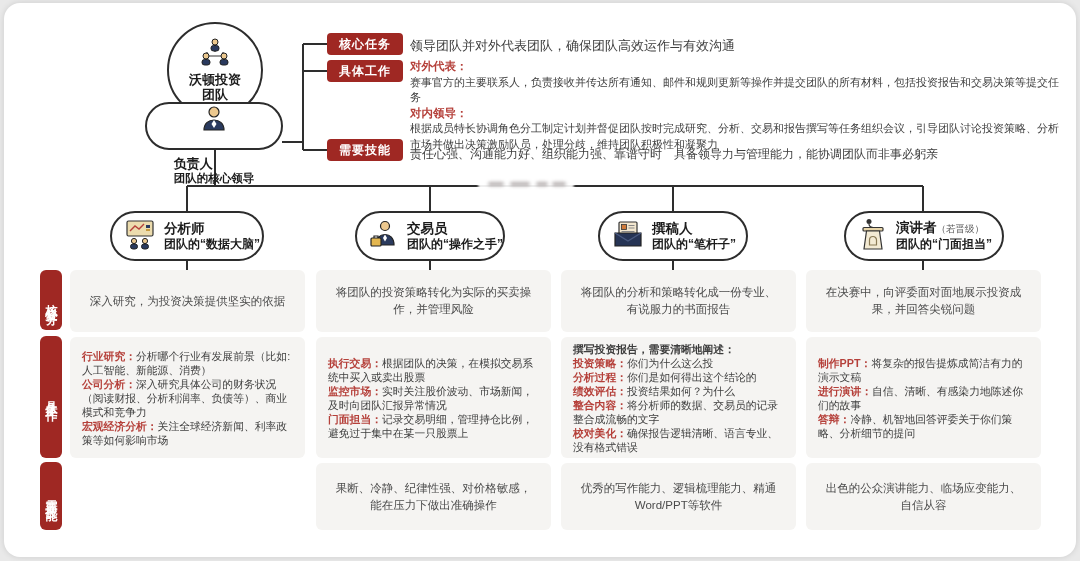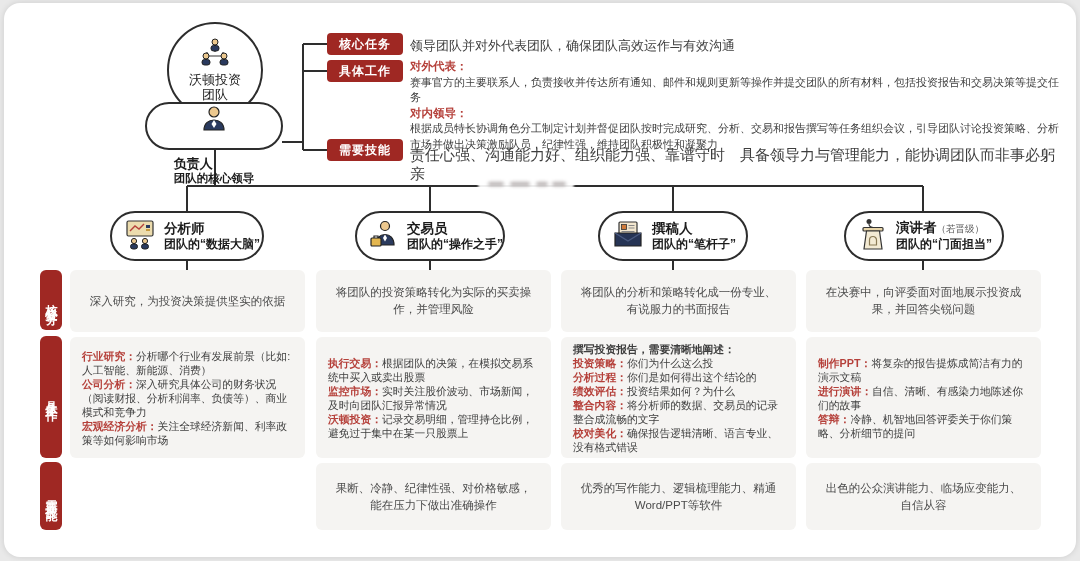--- a/index.html
+++ b/index.html
@@ -3,36 +3,36 @@
 <meta charset="utf-8">
 <style>
   * { margin:0; padding:0; box-sizing:border-box; }
   html,body { width:1080px; height:561px; background:#e9e9e9; font-family:"Liberation Sans","DejaVu Sans",sans-serif; }
   #canvas { position:relative; width:1080px; height:561px; overflow:hidden; }
   #card { position:absolute; left:4px; top:3px; width:1072px; height:554px; background:#ffffff; border-radius:16px; box-shadow:0 0 6px rgba(0,0,0,.12); }
   svg.lines { position:absolute; left:0; top:0; z-index:1; }
 
   
   .root-node { position:absolute; left:167px; top:22px; width:96px; height:96px; background:#fff; border:2.5px solid #2d2d2d; border-radius:50%; display:flex; flex-direction:column; align-items:center; justify-content:center; z-index:3; }
-  .root-node .title { font-size:13px; font-weight:normal; color:#1c1c1c; line-height:15px; text-align:right; }
+  .root-node .title { font-size:13px; font-weight:bold; color:#1c1c1c; line-height:15px; text-align:right; }
 
   
   .leader-pill { position:absolute; left:145px; top:102px; width:138px; height:48px; background:#fff; border:2px solid #2d2d2d; border-radius:24px; display:flex; align-items:center; gap:20px; padding:0 10px; z-index:3;flex-direction:column; }
   .leader-pill .name { font-size:13px; font-weight:bold; color:#1c1c1c; line-height:15px; }
   .leader-pill .sub  { font-size:11.5px; font-weight:bold; color:#1c1c1c; line-height:14px; }
 
   
   .badge { position:absolute; left:327px; width:76px; height:22px; background:#9f2823; border-radius:4px; color:#fff; font-size:12px; font-weight:bold; display:flex; align-items:center; justify-content:center; letter-spacing:1px; z-index:3; }
 
   
   .lead-core  { position:absolute; left:410px; top:37px;  width:655px; font-size:13px; color:#3e3e3e; z-index:3; }
   .lead-work  { position:absolute; left:410px; top:59px;  width:655px; z-index:3; }
   .lw-label   { font-size:11.5px; font-weight:bold; color:#b5403a; line-height:15.5px; }
   .lw-text    { font-size:11px; color:#3e3e3e; line-height:15.5px; }
-  .lead-skill { position:absolute; left:410px; top:146px; width:655px; font-size:15px; color:#3e3e3e; z-index:3; }
+  .lead-skill { position:absolute; left:410px; top:146px; width:655px; font-size:12px; color:#3e3e3e; z-index:3; }
 
   
   .role-pill { position:absolute; top:211px; height:50px; background:#fff; border:2px solid #2d2d2d; border-radius:25px; display:flex; align-items:center; gap:8px; padding:0 12px; z-index:3; }
   .role-pill .rname { font-size:13.5px; font-weight:bold; color:#1c1c1c; line-height:16px; }
   .role-pill .rsuffix { font-size:9.5px; font-weight:normal; color:#555; }
   .role-pill .rtag { font-size:12px; font-weight:bold; color:#1c1c1c; line-height:15px; white-space:nowrap; }
 
   
   .row-label { position:absolute; left:40px; width:22px; background:#9f2823; border-radius:6px; color:#fff; font-size:12px; font-weight:bold; writing-mode:vertical-rl; text-orientation:upright; display:flex; align-items:center; justify-content:center; letter-spacing:3px; z-index:3; }
 
@@ -113,21 +113,21 @@
 
   <div class="badge" style="top:33px;">核心任务</div>
   <div class="badge" style="top:60px;">具体工作</div>
   <div class="badge" style="top:139px;">需要技能</div>
 
   <div class="lead-core">领导团队并对外代表团队，确保团队高效运作与有效沟通</div>
   <div class="lead-work" id="leader-work">
       <div class="lw-label">对外代表：</div>
       <div class="lw-text">赛事官方的主要联系人，负责接收并传达所有通知、邮件和规则更新等操作并提交团队的所有材料，包括投资报告和交易决策等提交任务</div>
       <div class="lw-label">对内领导：</div>
-      <div class="lw-text">根据成员特长协调角色分工制定计划并督促团队按时完成研究、分析、交易和报告撰写等任务组织会议，引导团队讨论投资策略、分析市场并做出决策激励队员，纪律性强，维持团队积极性和凝聚力</div>
+      <div class="lw-text">根据成员特长协调角色分工制定计划并督促团队按时完成研究、分析、交易和报告撰写等任务组织会议，引导团队讨论投资策略、分析市场并做出决策激励队员，处理分歧，维持团队积极性和凝聚力</div>
     </div>
   <div class="lead-skill">责任心强、沟通能力好、组织能力强、靠谱守时　具备领导力与管理能力，能协调团队而非事必躬亲</div>
 
   <div class="role-pill" style="left:110px; width:154px;justify-content:space-between;">
     <span>
       <svg width="32" height="32" viewBox="0 0 32 32">
         <rect x="3" y="3" width="26" height="15" rx="1.5" fill="#ecdcae" stroke="#333" stroke-width="1.2"></rect>
         <path d="M6 13 L11 8 L15 11 L20 6" stroke="#b5403a" stroke-width="1.4" fill="none"></path>
         <rect x="22" y="7" width="4" height="3" fill="#2a3a5e"></rect>
           <rect x="22" y="11" width="4" height="2" fill="#c79a3f"></rect>
@@ -201,21 +201,21 @@
   <div class="cell center" style="left:806px; top:270px; width:235px; height:62px;">在决赛中，向评委面对面地展示投资成果，并回答尖锐问题</div>
 
   <div class="cell work" style="left:70px;  top:337px; width:235px; height:121px;">
       <div class="work-item"><span class="red-label">行业研究：</span><span>分析哪个行业有发展前景（比如:人工智能、新能源、消费）</span></div>
       <div class="work-item"><span class="red-label">公司分析：</span><span>深入研究具体公司的财务状况（阅读财报、分析利润率、负债等）、商业模式和竞争力</span></div>
       <div class="work-item"><span class="red-label">宏观经济分析：</span><span>关注全球经济新闻、利率政策等如何影响市场</span></div>
     </div>
   <div class="cell work" style="left:316px; top:337px; width:235px; height:121px;">
       <div class="work-item"><span class="red-label">执行交易：</span><span>根据团队的决策，在模拟交易系统中买入或卖出股票</span></div>
       <div class="work-item"><span class="red-label">监控市场：</span><span>实时关注股价波动、市场新闻，及时向团队汇报异常情况</span></div>
-      <div class="work-item"><span class="red-label">沃顿投资：</span><span>记录交易明细，管理持仓比例，避免过于集中在某一只股票上</span></div>
+      <div class="work-item"><span class="red-label">门面担当：</span><span>记录交易明细，管理持仓比例，避免过于集中在某一只股票上</span></div>
     </div>
   <div class="cell work" style="left:561px; top:337px; width:235px; height:121px;">
       <div class="work-intro">撰写投资报告，需要清晰地阐述：</div>
       <div class="work-item"><span class="red-label">投资策略：</span><span>你们为什么这么投</span></div>
       <div class="work-item"><span class="red-label">分析过程：</span><span>你们是如何得出这个结论的</span></div>
       <div class="work-item"><span class="red-label">绩效评估：</span><span>投资结果如何？为什么</span></div>
       <div class="work-item"><span class="red-label">整合内容：</span><span>将分析师的数据、交易员的记录整合成流畅的文字</span></div>
       <div class="work-item"><span class="red-label">校对美化：</span><span>确保报告逻辑清晰、语言专业、没有格式错误</span></div>
     </div>
   <div class="cell work" style="left:806px; top:337px; width:235px; height:121px;">

